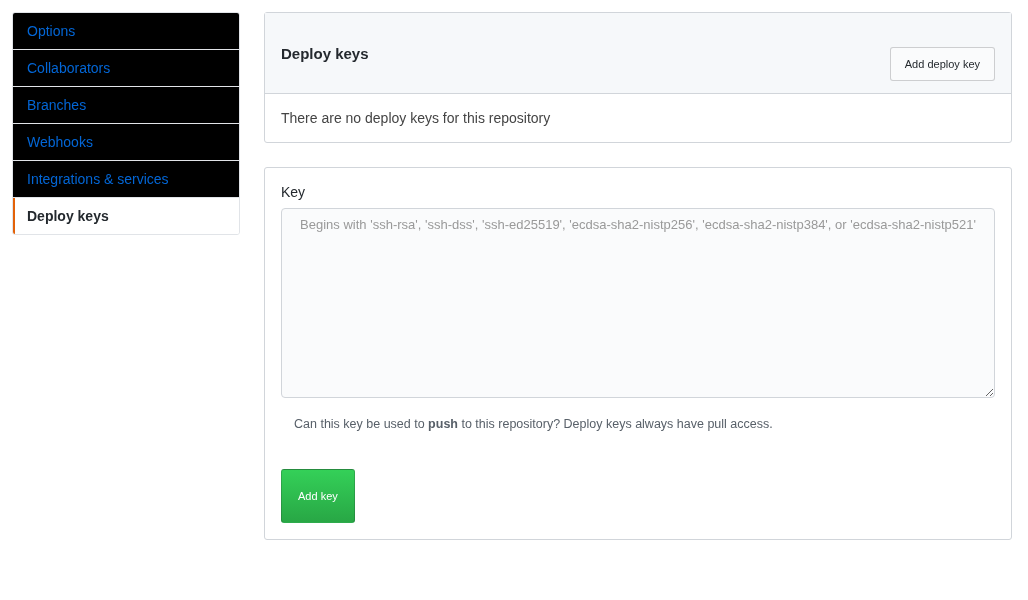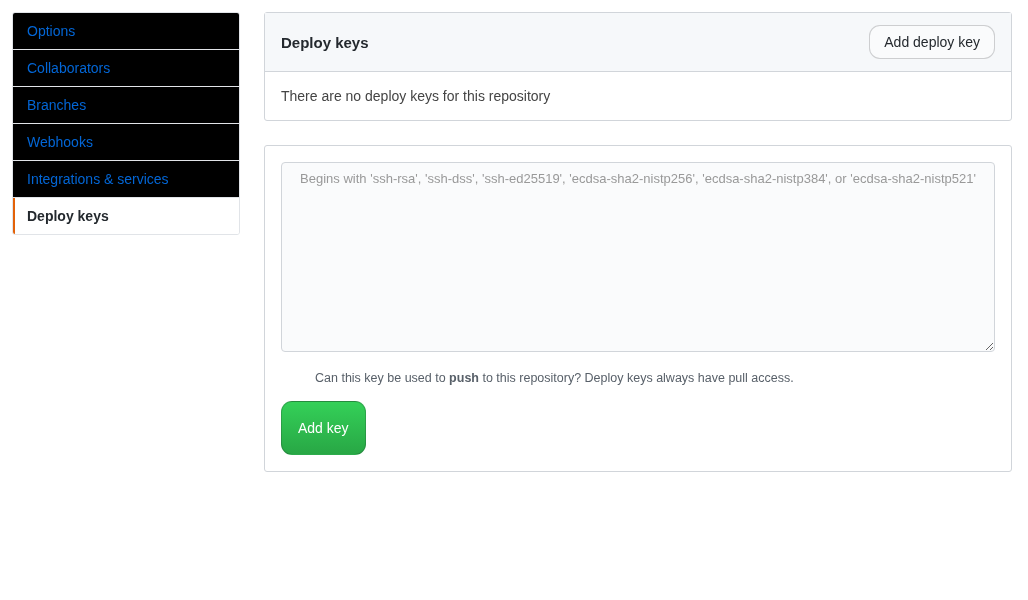--- a/index.html
+++ b/index.html
@@ -73,28 +73,29 @@
     .panel-body {
       padding: 16px;
     }
     .panel-empty {
       color: #444;
       font-size: 14px;
     }
     .btn {
       display: inline-block;
       padding: 6px 14px;
-      font-size: 14px;
+      font-size: 11px;
       font-weight: 500;
       line-height: 20px;
       border: 1px solid rgba(27,31,35,0.2);
-      border-radius: 11px;
+      border-radius: 3px;
       background: #fafbfc;
       color: #24292e;
       cursor: pointer;
+      margin-top: 22px;
     }
     .btn-primary {
       background: #2ea44f;
       background: linear-gradient(#34d058, #28a745);
       color: #fff;
       border-color: rgba(27,31,35,0.2);
       font-weight: 400;
       padding: 16px 16px;
     }
     .form-group {
@@ -147,21 +148,21 @@
       margin-top: 3px;
       cursor: pointer;
     }
     .checkbox-label {
       font-weight: 600;
       color: #24292e;
     }
     .checkbox-hint {
       font-size: 12.5px;
       color: #586069;
-      margin-left: 34px;
+      margin-left: 13px;
       margin-bottom: 16px;
     }
     .checkbox-hint strong {
       font-weight: 600;
     }
   </style>
 </head>
 <body>
 
 <div class="container">
@@ -186,20 +187,21 @@
       <div class="panel-body">
         <p class="panel-empty">There are no deploy keys for this repository</p>
       </div>
     </section>
 
     <section class="panel">
       <div class="panel-body">
 
 
         <div class="form-group">
+          <label class="form-label">Key</label>
           <textarea class="form-textarea" placeholder="Begins with 'ssh-rsa', 'ssh-dss', 'ssh-ed25519', 'ecdsa-sha2-nistp256', 'ecdsa-sha2-nistp384', or 'ecdsa-sha2-nistp521'" style=""></textarea>
         </div>
 
         <p class="checkbox-hint">
           <span>Can this key be used to </span><strong>push</strong><span> to this repository? Deploy keys always have pull access.</span>
         </p>
 
         <button class="btn btn-primary">Add key</button>
 
       </div>

